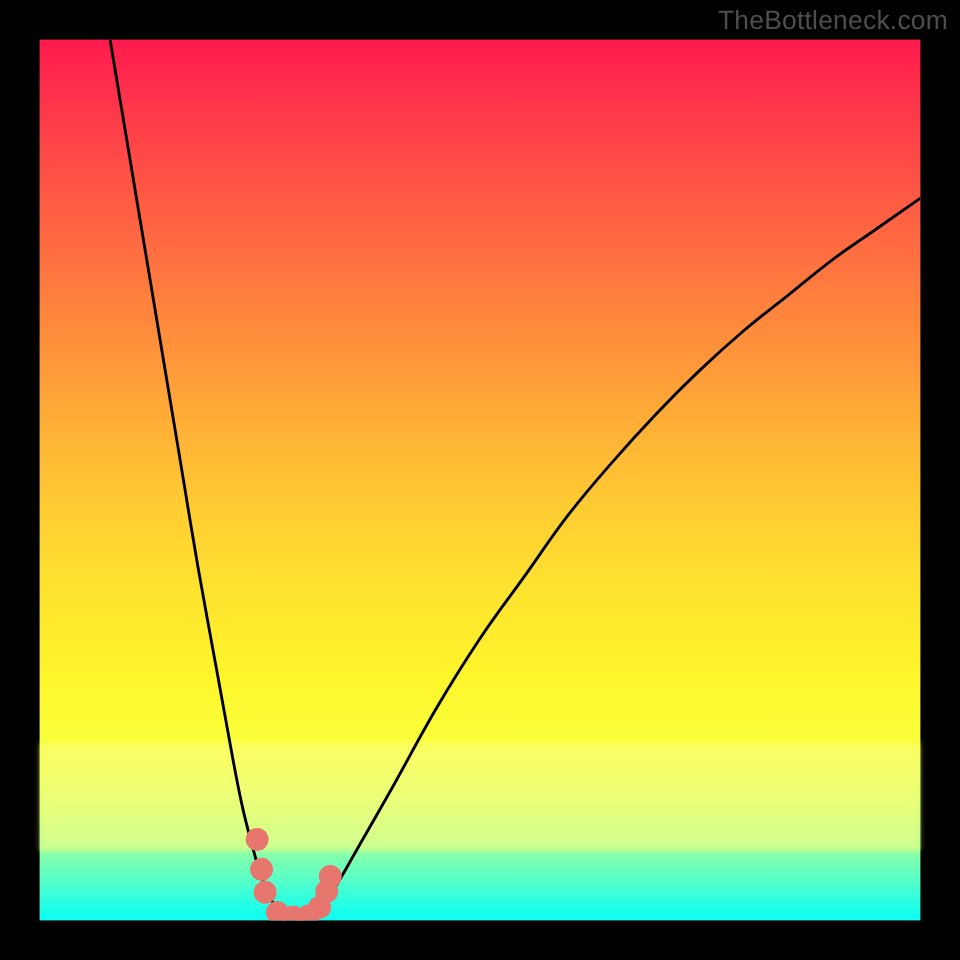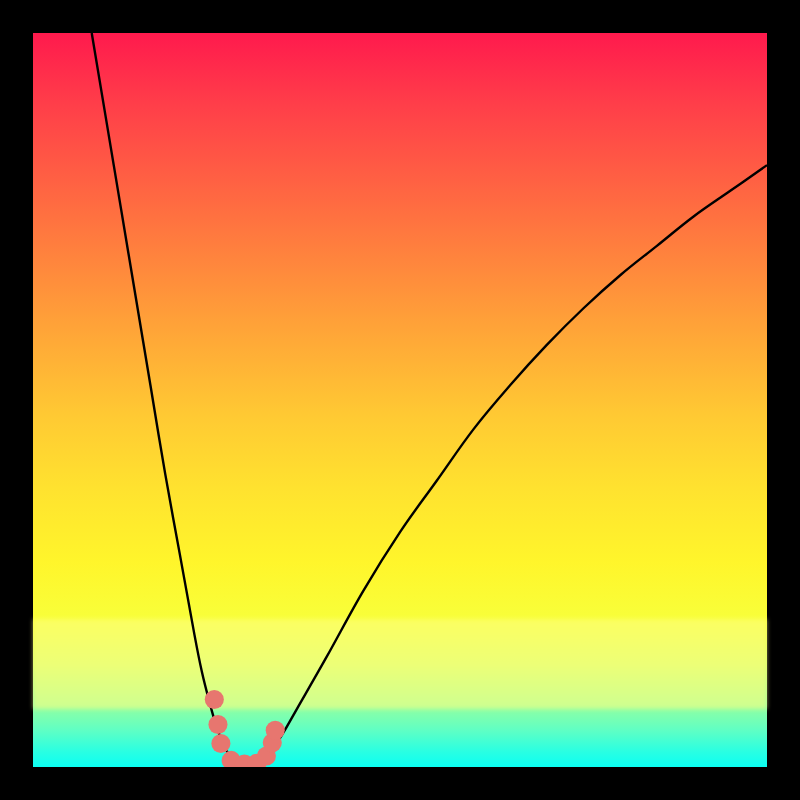--- a/index.html
+++ b/index.html
@@ -82,13 +82,14 @@
           <circle cx="187.904" cy="710.512" r="9.542000000000002" fill="#e7766f"></circle>
           <circle cx="198.18" cy="727.394" r="9.542000000000002" fill="#e7766f"></circle>
           <circle cx="211.39200000000002" cy="731.064" r="9.542000000000002" fill="#e7766f"></circle>
           <circle cx="223.87" cy="730.33" r="9.542000000000002" fill="#e7766f"></circle>
           <circle cx="233.412" cy="722.99" r="9.542000000000002" fill="#e7766f"></circle>
           <circle cx="239.28400000000002" cy="709.778" r="9.542000000000002" fill="#e7766f"></circle>
           <circle cx="242.22" cy="697.3" r="9.542000000000002" fill="#e7766f"></circle>
         </g>
     </svg>
   </div>
+  <div class="watermark">TheBottleneck.com</div>
 </div>
 
 </body></html>

